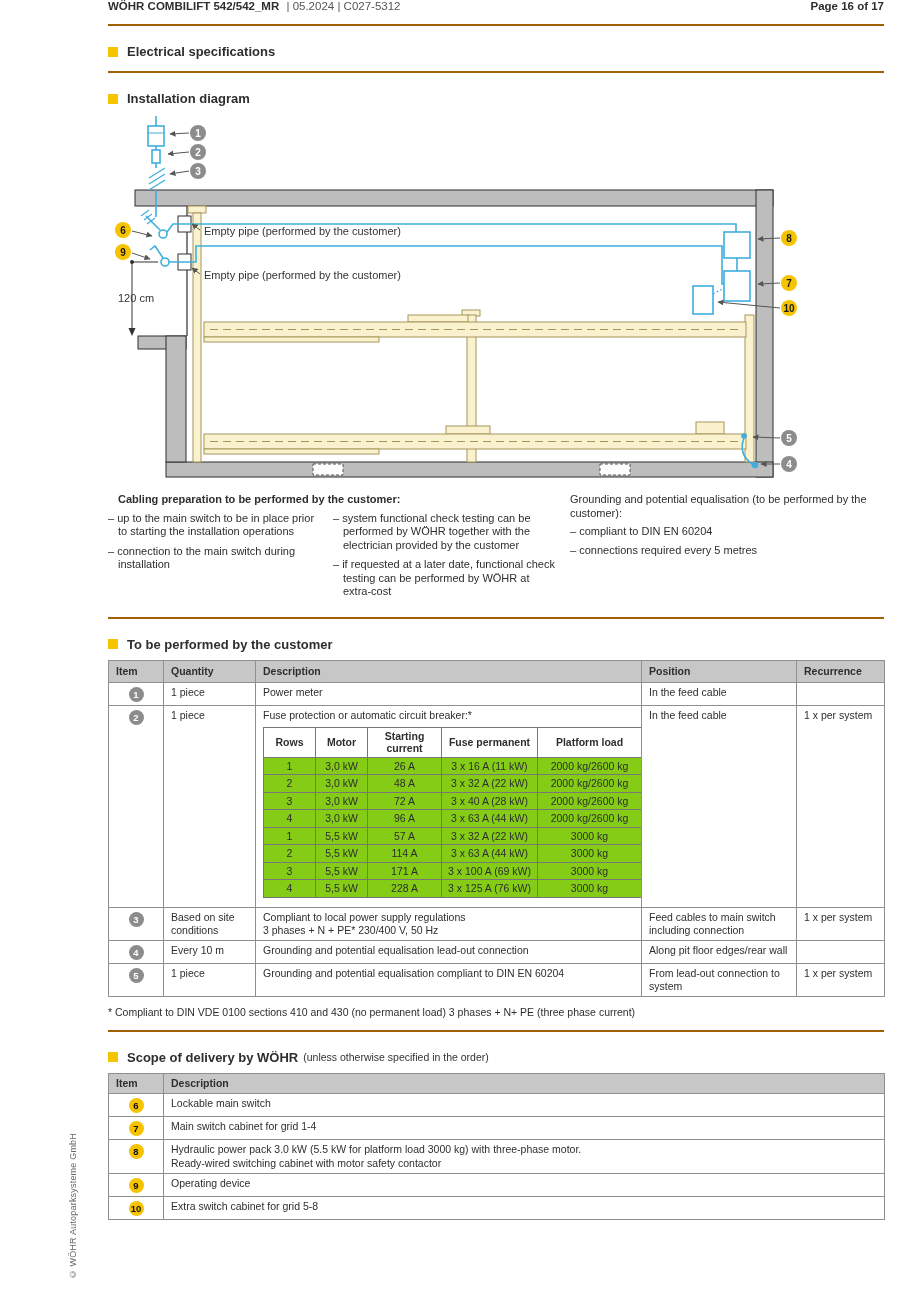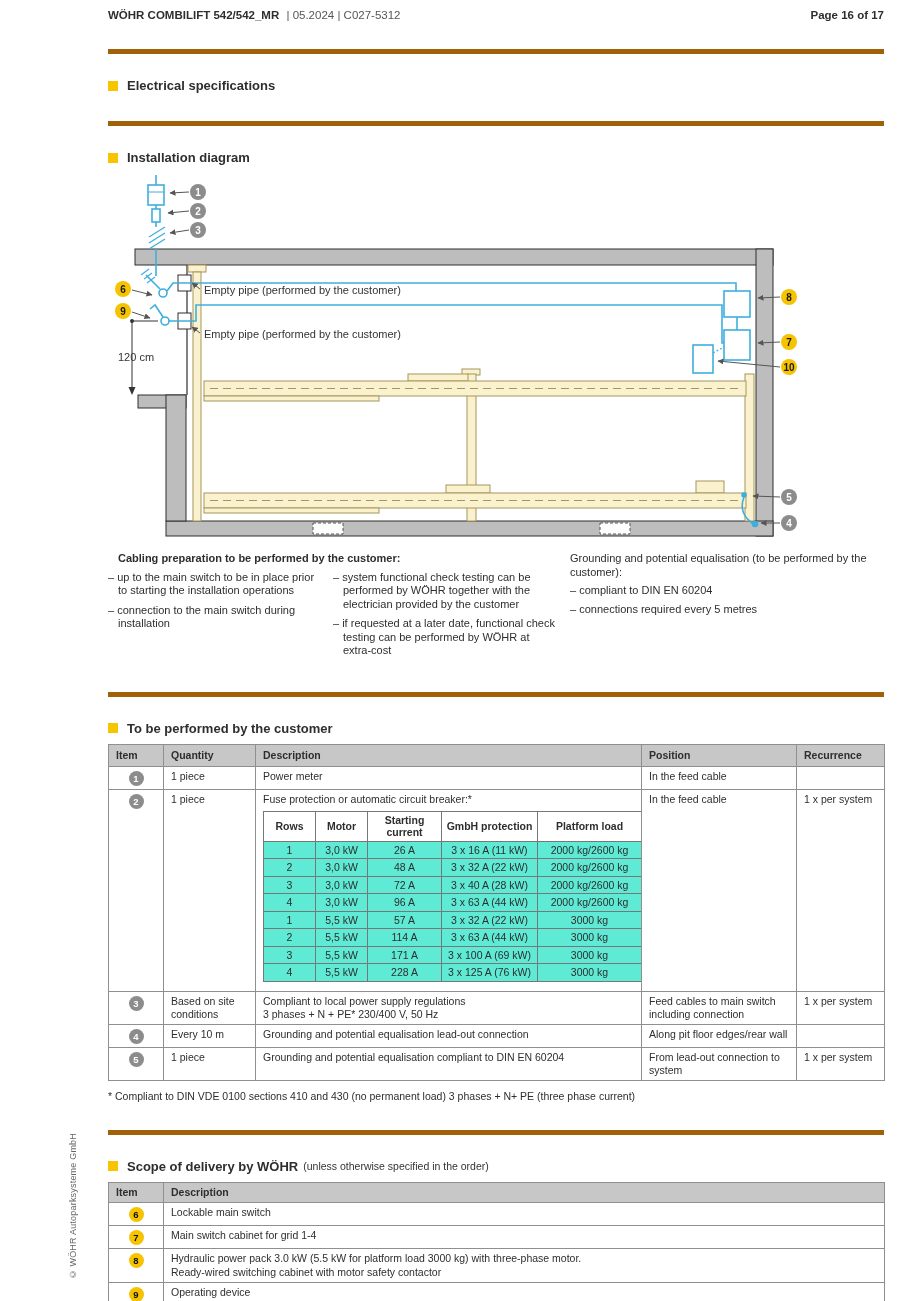--- a/index.html
+++ b/index.html
@@ -1,27 +1,27 @@
 <!DOCTYPE html>
 <html><head>
 <meta charset="utf-8">
 <style>
   html,body{margin:0;padding:0;background:#ffffff;}
   .page{position:relative;width:920px;height:1301px;background:#fff;overflow:hidden;
         font-family:"Liberation Sans","DejaVu Sans",sans-serif;color:#2e2e2e;}
   .content{position:absolute;left:108px;top:0;width:776px;}
 
   
-  .doc-header{display:flex;justify-content:space-between;align-items:center;padding-top:9px;font-size:11.5px;}
+  .doc-header{display:flex;justify-content:space-between;align-items:center;padding-top:0;font-size:11.5px;}
   .doc-header .t-bold{font-weight:bold;}
   .doc-header .t-meta{font-weight:normal;color:#555;margin-left:4px;}
   .doc-header .pageno{font-weight:bold;}
 
   
-  .section{border-top:5px solid #a16207;margin-top:28px;padding-top:24px;display:flex;align-items:center;}
+  .section{border-top:2px solid #a16207;margin-top:12px;padding-top:18px;display:flex;align-items:center;}
   .sq{width:10px;height:10px;background:#f6c500;margin-right:9px;flex:0 0 auto;}
   .section .h{font-size:13px;font-weight:bold;}
   .section .h-note{font-size:10.5px;font-weight:normal;margin-left:5px;color:#333;}
 
   
   .diagram-wrap{margin-top:6px;height:372px;}
   svg text{font-family:"Liberation Sans","DejaVu Sans",sans-serif;}
   .dlabel{font-size:11px;fill:#333;}
   .cnum{font-size:10px;font-weight:bold;text-anchor:middle;}
   .cnum-w{fill:#fff;}
@@ -43,21 +43,21 @@
   table{border-collapse:collapse;table-layout:fixed;font-size:10.5px;}
   .main-table{width:776px;margin-top:8px;}
   .main-table th,.main-table td{border:1px solid #8f8f8f;padding:3px 7px;vertical-align:top;text-align:left;line-height:13px;}
   .main-table th{background:#c7c7c7;font-weight:bold;padding-top:4px;padding-bottom:4px;}
   .main-table td.cc{text-align:center;padding-top:4px;}
   .num{display:inline-block;width:15px;height:15px;border-radius:50%;font-size:9.5px;font-weight:bold;
        line-height:15px;text-align:center;}
   .num-gray{background:#8c8c8c;color:#fff;}
   .num-yellow{background:#f5c300;color:#111;}
 
-  .sub-table{width:378px;margin:5px 0 6px 0;background:#5eead4;padding-left:44px;}
+  .sub-table{width:378px;margin:5px 0 6px 0;background:#84cc16;padding-left:44px;}
   .sub-table th,.sub-table td{border:1px solid #777;padding:2px 3px;text-align:center;line-height:12.5px;vertical-align:middle;}
   .sub-table th{font-weight:bold;background:#fff;}
 
   .footnote{margin-top:9px;font-size:10.5px;}
 
   .scope-table{width:776px;margin-top:8px;}
   .scope-table th,.scope-table td{border:1px solid #8f8f8f;padding:3px 7px;vertical-align:top;text-align:left;line-height:13px;}
   .scope-table th{background:#c7c7c7;font-weight:bold;}
   .scope-table td.cc{text-align:center;padding-top:4px;}
   .scope-table td .l2{margin-top:1px;}
@@ -310,21 +310,21 @@
                   <col style="width:52px">
                   <col style="width:74px">
                   <col style="width:96px">
                   <col style="width:104px">
                 </colgroup>
             <tbody>
                   <tr>
               <th>Rows</th>
               <th>Motor</th>
               <th>Starting current</th>
-              <th>GmbH protection</th>
+              <th>Fuse permanent</th>
               <th>Platform load</th>
             </tr>
             <tr>
               <td>1</td>
               <td>3,0 kW</td>
               <td>26 A</td>
               <td>3 x 16 A (11 kW)</td>
               <td>2000 kg/2600 kg</td>
             </tr>
             <tr>

